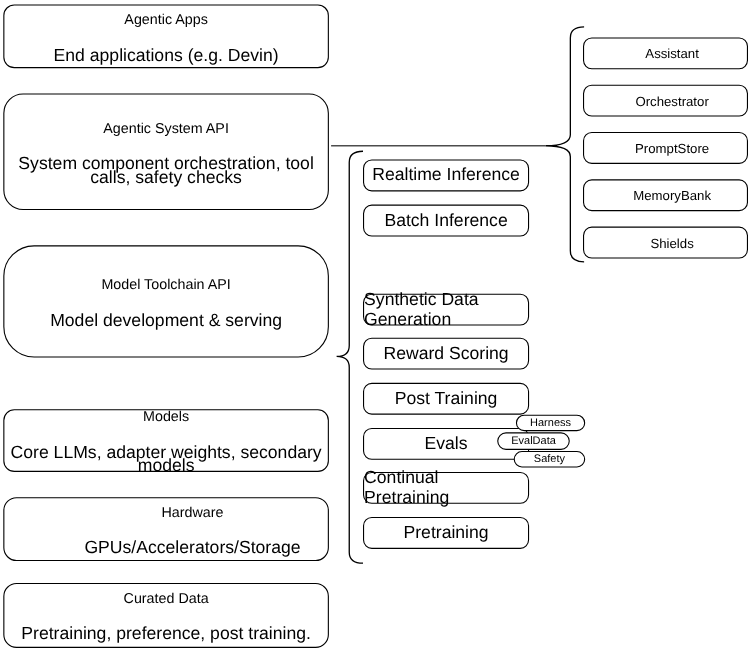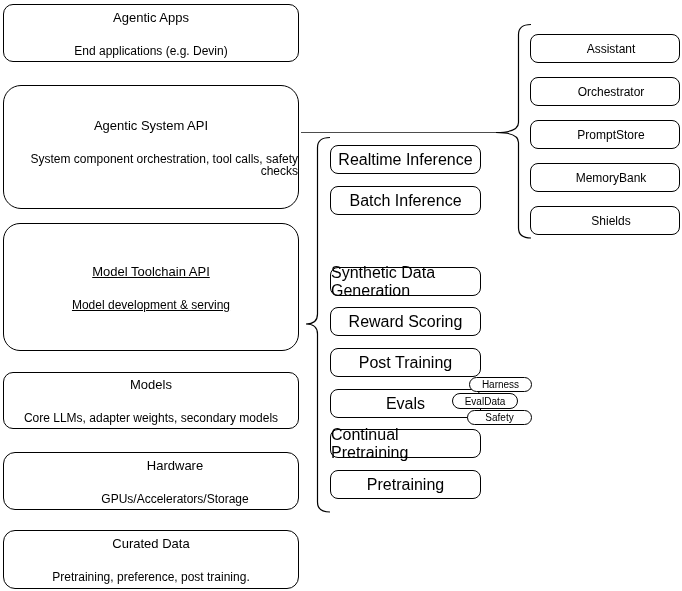--- a/index.html
+++ b/index.html
@@ -14,29 +14,29 @@
   }
   .node {
     position: absolute;
     box-sizing: border-box;
     border: 1px solid #000000;
     background: #ffffff;
     display: flex;
     flex-direction: column;
     align-items: center;
     justify-content: center;
-    text-align: right;
+    text-align: center;
   }
   .stack-box { left: 3px; width: 296px; }
   .stack-box .title { font-size: 13px; line-height: 15px; }
-  .stack-box .subtitle { font-size: 12px; line-height: 12px; margin-top: 20px; }
+  .stack-box .subtitle { font-size: 16px; line-height: 12px; margin-top: 20px; }
 
   .box-agentic-apps      { top: 4px;   height: 58px;  border-radius: 10px; }
-  .box-agentic-system    { top: 85px;  height: 124px; border-radius: 18px; }
-  .box-model-toolchain   { top: 223px; height: 128px; border-radius: 17px; text-decoration: underline; }
+  .box-agentic-system    { top: 85px;  height: 106px; border-radius: 18px; }
+  .box-model-toolchain   { top: 223px; height: 102px; border-radius: 28px; }
   .box-models            { top: 372px; height: 57px;  border-radius: 10px; }
   .box-hardware          { top: 452px; height: 58px;  border-radius: 12px; padding-left: 48px; }
   .box-curated-data      { top: 530px; height: 59px;  border-radius: 12px; }
 
   .mid-box {
     position: absolute;
     left: 330px;
     width: 151px;
     height: 29px;
     box-sizing: border-box;

